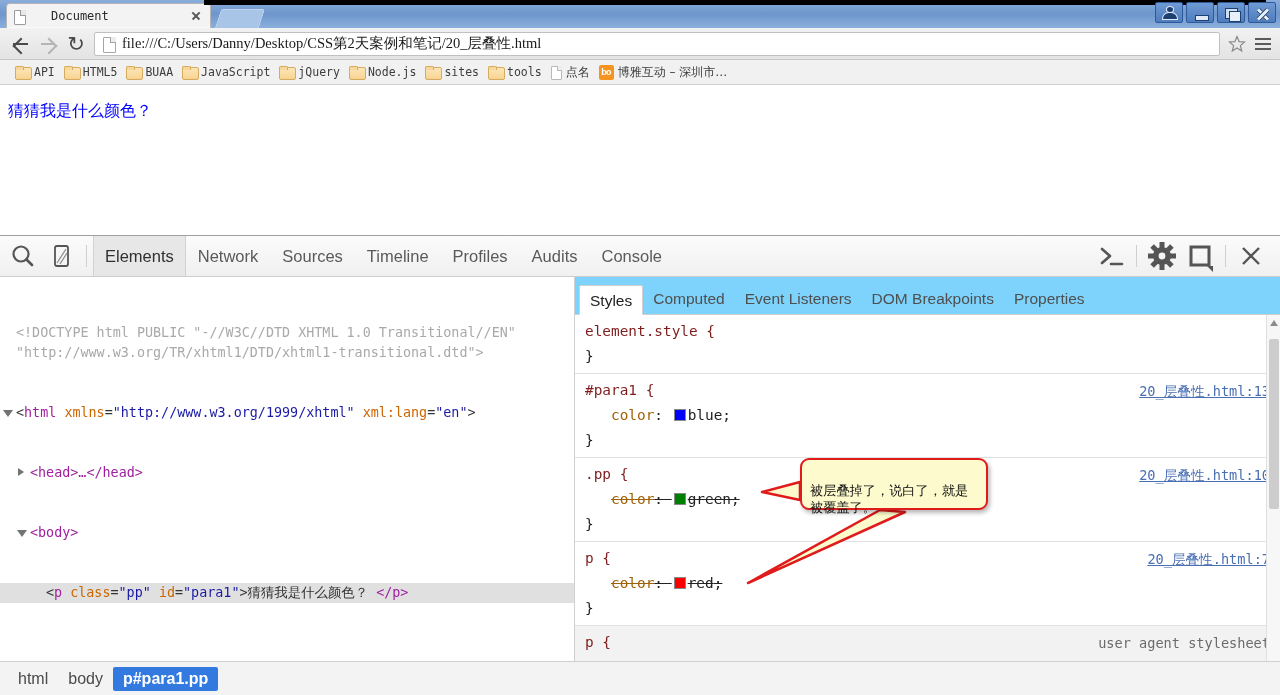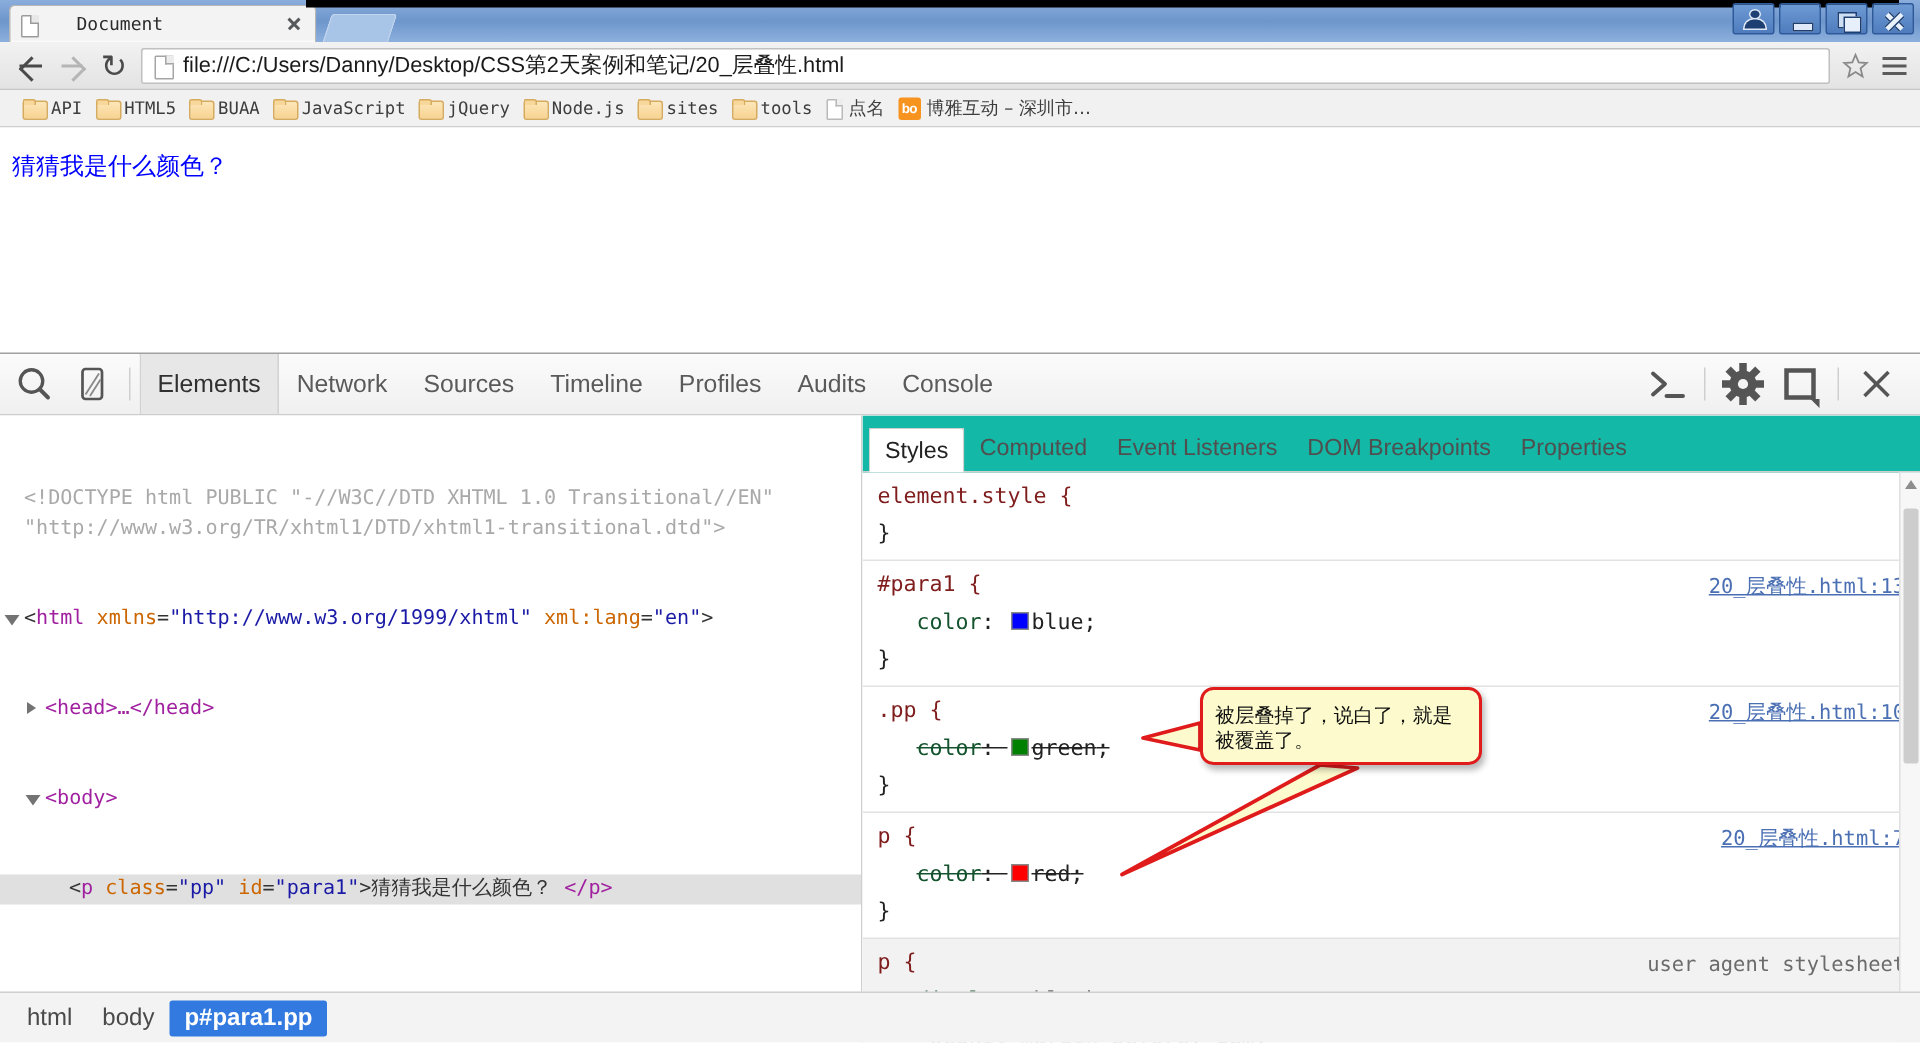--- a/index.html
+++ b/index.html
@@ -115,21 +115,21 @@
   .reload { font-size:21px; color:#4a4a4a; line-height:28px; text-align:center; font-family:"DejaVu Sans",sans-serif; }
   #omnibox {
     flex:1 1 auto; height:24px; margin:0 6px 0 4px;
     background:#fff; border:1px solid #c0c0c0; border-radius:2px;
     display:flex; align-items:center; padding:0 4px; position:relative;
   }
   .page-ico { width:14px; height:16px; position:relative; margin:0 6px 0 3px; flex:0 0 auto; }
   .page-ico:before{ content:""; position:absolute; left:1px; top:1px; width:11px; height:14px; background:#fff; border:1px solid #a5a5a5; border-radius:1px;}
   .page-ico:after { content:""; position:absolute; left:8px; top:1px; width:5px; height:5px; background:#ececec; border-left:1px solid #a5a5a5; border-bottom:1px solid #a5a5a5;}
   #url-text {
-    font-family:Liberation Sans, sans-serif; font-size:14.5px; color:#1a1a1a;
+    font-family:Liberation Serif, serif; font-size:14.5px; color:#1a1a1a;
     white-space:nowrap; overflow:hidden; letter-spacing:0px;
   }
   .star { width:22px; height:22px; position:relative; flex:0 0 auto; margin-right:4px; cursor:pointer; }
   .star svg { position:absolute; left:2px; top:2px; }
   .hamburger { width:22px; height:24px; position:relative; flex:0 0 auto; cursor:pointer; }
   .hamburger i { position:absolute; left:3px; width:16px; height:2.6px; background:#5a5a5a; display:block; }
   .hamburger i:nth-child(1){ top:6px; } .hamburger i:nth-child(2){ top:11px; } .hamburger i:nth-child(3){ top:16px; }
 
   
   #bookmarks {
@@ -208,41 +208,41 @@
   .tagname { color:#a020a0; }
   .attrname { color:#cc6600; }
   .attrval { color:#1a1aa6; }
   .punct { color:#333; }
   .dom-line.selected { background:#e0e0e0; }
   .ind1 { padding-left:30px; } .ind2 { padding-left:46px; } .ind0 { padding-left:16px; }
 
   
   #styles-pane { width:705px; height:418px; position:relative; background:#fff; overflow:hidden; }
   #styles-tabs {
-    height:38px; display:flex; align-items:flex-end; background:#14b8a6;
+    height:38px; display:flex; align-items:flex-end; background:#7dd3fc;
     border-bottom:1px solid #cfcfcf; padding-left:4px;
   }
   .st-tab {
     font-family:"Liberation Sans",sans-serif; font-size:15.5px; color:#4f4f4f;
     padding:0 10px; height:30px; line-height:30px; cursor:pointer; white-space:nowrap;
   }
   .st-tab.active { background:#fff; border:1px solid #cfcfcf; border-bottom:1px solid #fff; margin-bottom:-1px; border-radius:2px 2px 0 0; color:#222; }
   #styles-list {
     position:relative; height:380px; overflow:hidden;
     font-family:"DejaVu Sans Mono", monospace; font-size:14.4px; line-height:25px; color:#222;
   }
   .rule { position:relative; padding:4px 8px 4px 10px; border-bottom:1px solid #e2e2e2; }
   .rule.ua { background:#f2f2f2; }
   .rule .src {
     position:absolute; right:10px; top:5px; font-size:13.6px; color:#4a6fb3;
     text-decoration:underline; cursor:pointer; font-family:"DejaVu Sans Mono", monospace;
   }
   .rule .src.plain { color:#6b6b6b; text-decoration:none; cursor:default; }
   .sel { color:#7f1d1d; }
-  .prop { color:#14532d; padding-left:26px; display:inline-block; }
+  .prop { color:#a16207; padding-left:26px; display:inline-block; }
   .val { color:#222; }
   .struck { text-decoration:line-through; }
   .swatch { display:inline-block; width:12px; height:12px; border:1px solid #888; vertical-align:-1px; margin:0 2px 0 2px; }
   .brace { color:#222; }
 
   #st-scrollbar { position:absolute; right:0; top:38px; width:14px; height:380px; background:#f7f7f7; border-left:1px solid #e0e0e0; }
   #st-thumb { position:absolute; left:2px; top:24px; width:10px; height:170px; background:#cdcdcd; border-radius:2px; }
   .sb-arrow { position:absolute; left:3px; width:0; height:0; }
   .sb-up { top:5px; border-left:4px solid transparent; border-right:4px solid transparent; border-bottom:6px solid #8d8d8d; }
   .sb-dn { bottom:5px; border-left:4px solid transparent; border-right:4px solid transparent; border-top:6px solid #8d8d8d; }
@@ -267,22 +267,22 @@
   }
 
   
   #annot-layer { position:absolute; left:0; top:0; width:1280px; height:695px; pointer-events:none; z-index:50; }
   #callout {
     position:absolute; left:800px; top:458px; width:188px; height:52px;
     background:#fdfbcd; border:2.5px solid #e01b1b; border-radius:9px;
     box-shadow:2px 3px 4px rgba(0,0,0,.28);
   }
   #callout-text {
-    font-family:Liberation Sans, sans-serif; font-size:13.2px; line-height:17px;
-    color:#111; padding:8px 6px 0 8px; text-align:left; white-space:pre-line;
+    font-family:Liberation Mono, monospace; font-size:13.2px; line-height:17px;
+    color:#111; padding:8px 6px 0 8px; text-align:left; white-space:pre-line;margin-top:15px;
   }
 </style>
 </head>
 <body>
 
 <div id="artifact-bar"></div>
 
 <div id="tabstrip">
   <div id="newtab"></div>
   <div class="tab">

